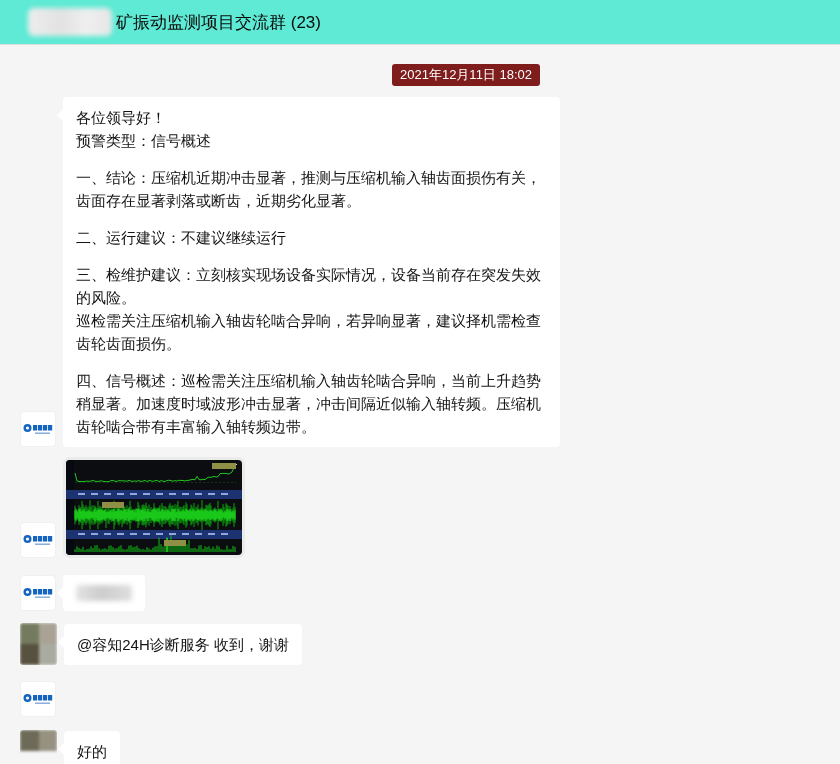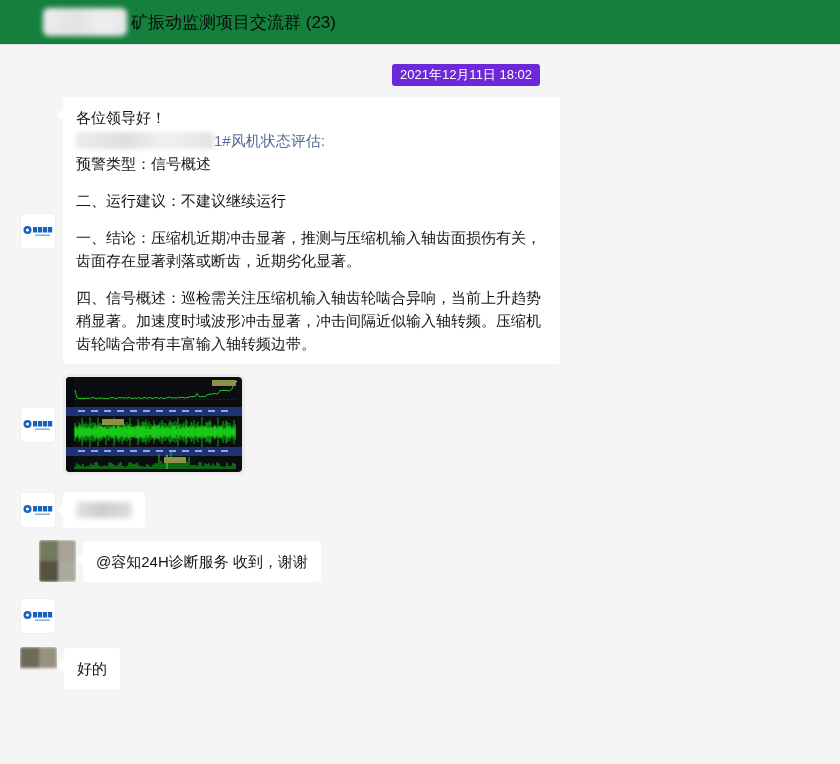--- a/index.html
+++ b/index.html
@@ -4,40 +4,40 @@
 <style>
   * { margin:0; padding:0; box-sizing:border-box; }
   html,body { width:840px; height:764px; overflow:hidden; }
   body {
     font-family:"Liberation Sans","DejaVu Sans",sans-serif;
     background:#f5f5f5; color:#111;
   }
   
   .chat-header {
     height:45px; display:flex; align-items:center;
-    padding-left:43px; background:#15803d;
+    padding-left:28px; background:#5eead4;
     border-bottom:1px solid #dcdcdc; position:relative;
   }
   .redacted-name {
     width:84px; height:28px; border-radius:6px; margin-right:4px;
     background:linear-gradient(90deg,#ededed 0%,#e2e2e2 40%,#efefef 70%,#e6e6e6 100%);
     filter:blur(2.5px);
   }
   .chat-title { font-size:17px; font-weight:400; color:#0a0a0a; }
 
   
   .chat-area { position:relative; padding:0 20px; height:719px; overflow:hidden; }
 
   .time-row { display:flex; justify-content:center; margin-top:19px; transform:translateX(46px); }
   .time-badge {
-    background:#6d28d9; color:#ffffff; font-size:13px;
+    background:#7f1d1d; color:#ffffff; font-size:13px;
     padding:3px 8px; border-radius:3px; line-height:16px;
   }
 
-  .msg-row { display:flex; align-items:center; }
+  .msg-row { display:flex; align-items:flex-end; }
 
   
   .avatar { flex:0 0 auto; border-radius:4px; overflow:hidden; }
   .avatar.logo {
     width:36px; height:36px; background:#ffffff;
     display:flex; align-items:center; justify-content:center;
     border:1px solid #f0f0f0;
   }
   .avatar.photo { width:37px; height:42px; position:relative; border-radius:3px; }
   .avatar.photo .q { position:absolute; width:50%; height:50%; }
@@ -81,21 +81,21 @@
     cursor:pointer;
   }
   .thumb svg { display:block; border-radius:4px; }
 
   .nowrap { white-space:nowrap; }
 
   
   .row-report   { margin-top:11px; }
   .row-image    { margin-top:10px; }
   .row-redacted { margin-top:17px; }
-  .row-ack      { margin-top:12px;margin-left:19px; }
+  .row-ack      { margin-top:12px; }
   .row-welcome  { margin-top:16px; }
   .row-ok       { margin-top:13px; }
 </style>
 </head>
 <body>
 
 <div>
 
   <header class="chat-header">
     <span class="redacted-name"></span>
@@ -115,27 +115,26 @@
           <circle cx="4.5" cy="6" r="1.6" fill="#ffffff"></circle>
           <rect x="10" y="3" width="4.2" height="5.5" fill="#1565c0"></rect>
           <rect x="15" y="3" width="4.2" height="5.5" fill="#1565c0"></rect>
           <rect x="20" y="3" width="4.2" height="5.5" fill="#1565c0"></rect>
           <rect x="25" y="3" width="4.2" height="5.5" fill="#1565c0"></rect>
           <rect x="12" y="10.5" width="15" height="1.4" fill="#7fa8d9"></rect>
         </svg>
       </div>
       <div class="bubble report">
         <div class="line">各位领导好！</div>
-        <div class="line">
-          <span class="inline-blur"></span><a class="link">1#风机状态评估:</a>
-        </div>
         <div class="line">预警类型：信号概述</div>
         <div>
+            <div class="para">一、结论：压缩机近期冲击显著，推测与压缩机输入轴齿面损伤有关，齿面存在显著剥落或断齿，近期劣化显著。</div>
             <div class="para">二、运行建议：不建议继续运行</div>
-            <div class="para">一、结论：压缩机近期冲击显著，推测与压缩机输入轴齿面损伤有关，齿面存在显著剥落或断齿，近期劣化显著。</div>
+            <div class="para">三、检维护建议：立刻核实现场设备实际情况，设备当前存在突发失效的风险。
+巡检需关注压缩机输入轴齿轮啮合异响，若异响显著，建议择机需检查齿轮齿面损伤。</div>
             <div class="para">四、信号概述：巡检需关注压缩机输入轴齿轮啮合异响，当前上升趋势稍显著。加速度时域波形冲击显著，冲击间隔近似输入轴转频。压缩机齿轮啮合带有丰富输入轴转频边带。</div>
           </div>
       </div>
     </div>
 
     <div class="msg-row row-image">
       <div class="avatar logo">
         <svg width="30" height="14" viewBox="0 0 30 14">
           <circle cx="4.5" cy="6" r="4" fill="#1565c0"></circle>
           <circle cx="4.5" cy="6" r="1.6" fill="#ffffff"></circle>

